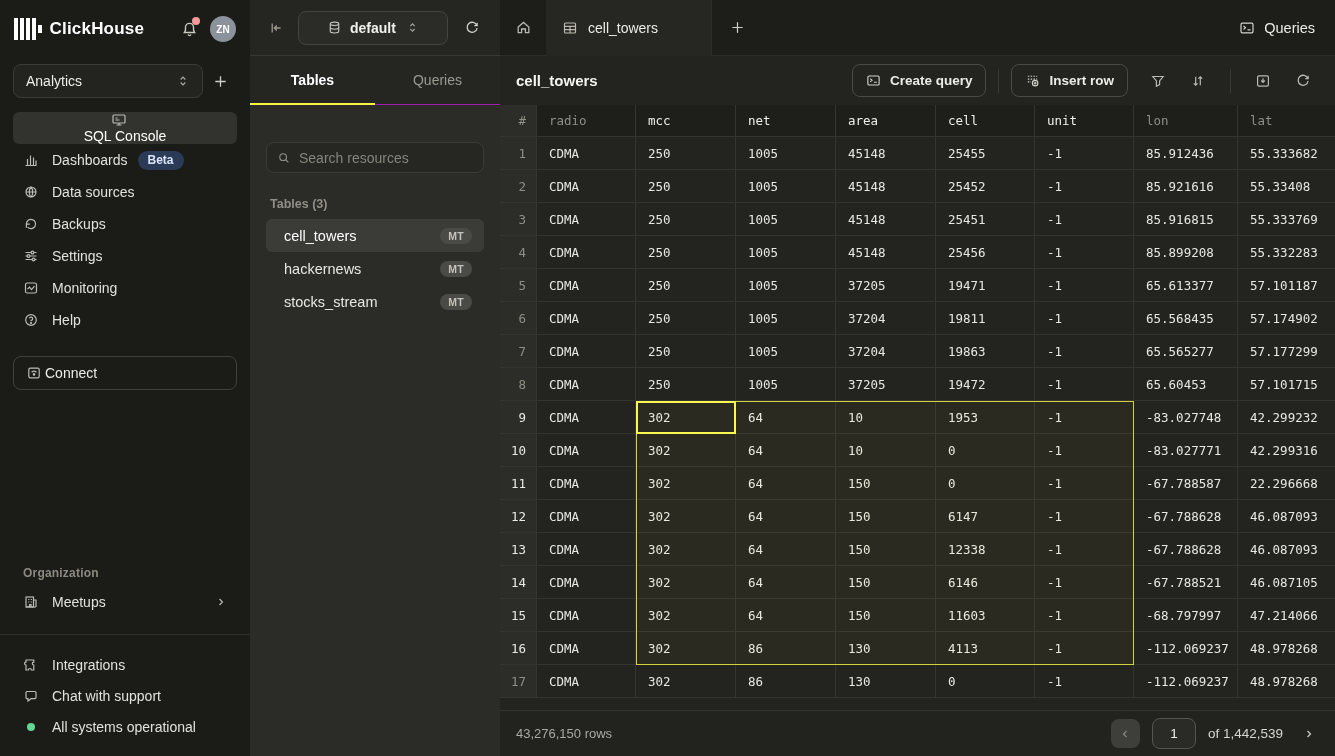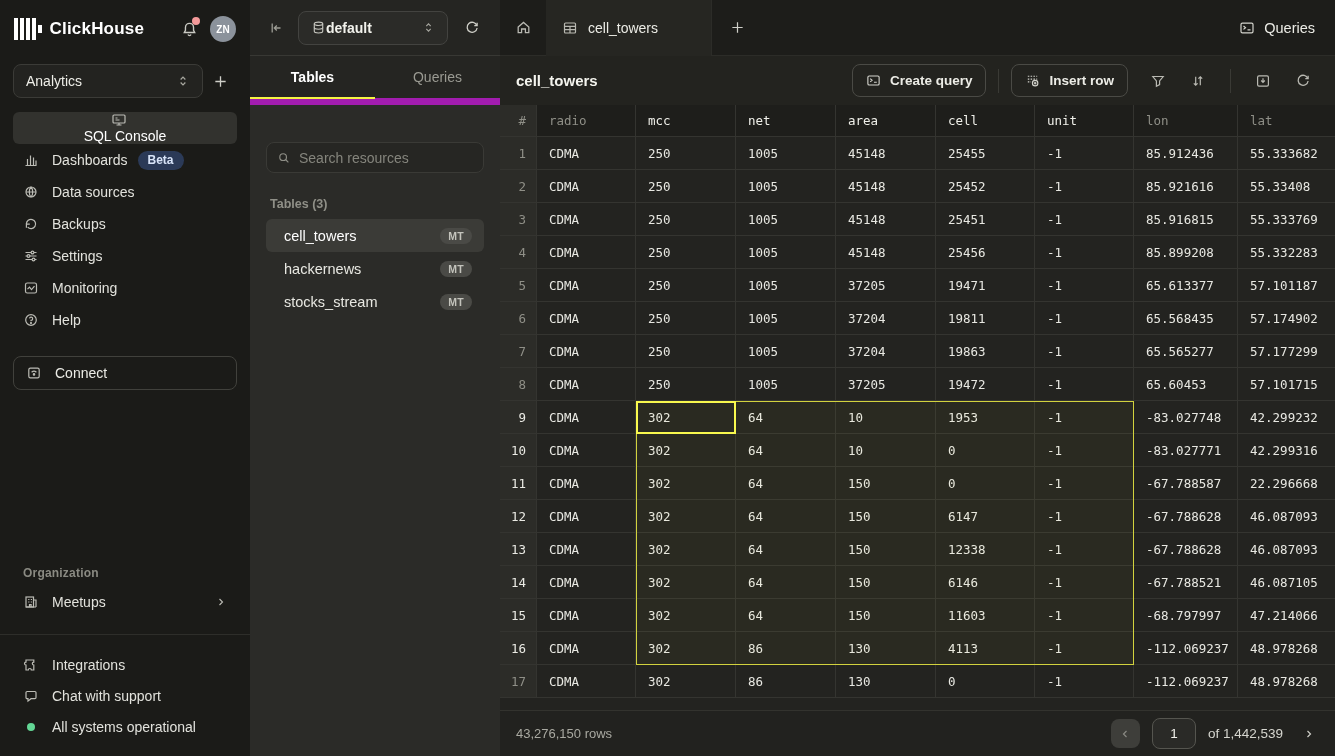--- a/index.html
+++ b/index.html
@@ -21,42 +21,42 @@
   .ws-row { display:flex; align-items:center; margin:20px 13px 0 13px; }
   .ws-select { flex:1; height:34px; background:#232320; border:1px solid #3b3b37; border-radius:8px; display:flex; align-items:center; padding:0 12px; color:#ececE6; }
   .ws-select .lbl { flex:1; font-size:14px; color:#eeeee8; }
   .plus-btn { width:34px; height:34px; display:flex; align-items:center; justify-content:center; color:#cfcfc8; }
 
   .nav { margin:14px 13px 0 13px; }
   .nav-item { display:flex; align-items:center; height:32px; padding:0 10px; border-radius:6px; color:#e2e2dc; cursor:default; }
   .nav-item.active { background:#32322e; color:#fff;flex-direction:column; }
   .nav-item .ic { width:16px; height:16px; margin-right:13px; color:#bcbcb5; display:flex; align-items:center; justify-content:center; }
   .badge-beta { margin-left:10px; background:#2b3a57; color:#d8e4f8; font-size:12px; font-weight:bold; border-radius:11px; padding:2.5px 10px; }
-  .connect-btn { margin:20px 13px 0 13px; height:34px; border:1px solid #41413c; border-radius:8px; display:flex; align-items:center; padding:0 12px; color:#ececE6; gap:13px; }
+  .connect-btn { margin:20px 13px 0 13px; height:18px; border:1px solid #41413c; border-radius:8px; display:flex; align-items:center; padding:16px 12px; color:#ececE6; gap:3px; }
   .connect-btn .ic { color:#bcbcb5; width:16px; height:16px; }
 
   .sb-spacer { flex:1; }
   .org-label { margin:0 13px 6px 23px; font-size:12px; color:#8a8a82; font-weight:bold; letter-spacing:.2px; }
   .sb-div { height:1px; background:#2e2e2a; margin:16px 0 14px 0; }
   .sb-foot { padding:0 13px 14px 13px; }
   .foot-item { display:flex; align-items:center; height:31px; padding:0 10px; color:#e2e2dc; border-radius:6px; }
   .foot-item .ic { width:16px; height:16px; margin-right:13px; color:#bcbcb5; display:flex; align-items:center; justify-content:center; }
   .status-dot { width:8px; height:8px; border-radius:50%; background:#63d795; margin:0 17px 0 4px; }
   .chev-right { margin-left:auto; color:#bcbcb5; }
 
   
   .explorer { width:250px; height:756px; background:#2b2b28; display:flex; flex-direction:column; flex-shrink:0; }
   .ex-top { height:56px; background:#252522; border-bottom:1px solid #383834; display:flex; align-items:center; padding:0 14px; }
   .collapse-btn { width:24px; height:24px; color:#9c9c94; display:flex; align-items:center; justify-content:center; margin-right:10px; }
-  .db-select { flex:1; height:34px; background:#2b2b28; border:1px solid #434340; border-radius:8px; display:flex; align-items:center; padding:0 12px; gap:0; }
+  .db-select { flex:1; height:34px; background:#2b2b28; border:1px solid #434340; border-radius:8px; display:flex; align-items:center; padding:0 28px; gap:8px; }
   .db-select .ic { color:#c6c6bf; width:15px; height:15px; }
   .db-select .lbl { flex:1; font-weight:bold; font-size:14px; color:#f2f2ec; }
   .ex-refresh { width:28px; height:28px; color:#cfcfc8; display:flex; align-items:center; justify-content:center; margin-left:10px; }
 
-  .ex-tabs { height:49px; background:#252522; border-bottom:7px solid #a21caf; display:flex; }
+  .ex-tabs { height:49px; background:#252522; border-bottom:1px solid #a21caf; display:flex; }
   .ex-tab { flex:1; display:flex; align-items:center; justify-content:center; font-size:14px; color:#9a9a92; position:relative; }
   .ex-tab.active { color:#fff; font-weight:bold; }
   .ex-tab.active::after { content:""; position:absolute; left:0; right:0; bottom:-1px; height:2px; background:#f5f543; }
 
   .ex-body { padding:19px 16px 0 16px; }
   .new-table-btn { width:100%; height:30px; background:#f7f74c; border:none; border-radius:8px; color:#17170f; font-weight:bold; font-size:14px; display:flex; align-items:center; justify-content:center; gap:9px; font-family:"Liberation Sans",sans-serif; }
   .search-box { margin-top:18px; height:31px; background:#262623; border:1px solid #3a3a36; border-radius:8px; display:flex; align-items:center; padding:0 10px; gap:8px; }
   .search-box .ic { color:#8f8f87; width:14px; height:14px; }
   .search-box input { background:transparent; border:none; outline:none; color:#e6e6e0; font-size:14px; width:100%; font-family:"Liberation Sans",sans-serif; }
   .search-box input::placeholder { color:#85857d; }

